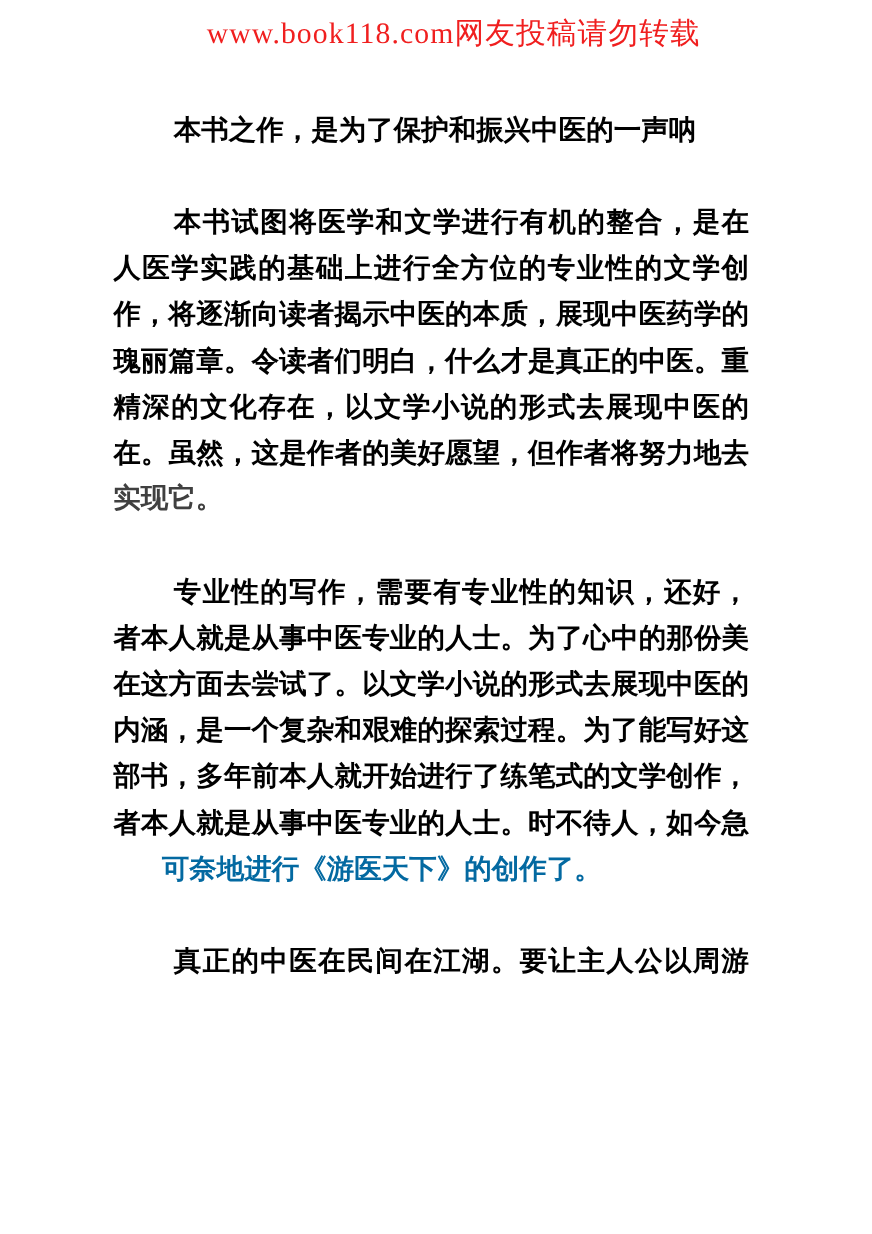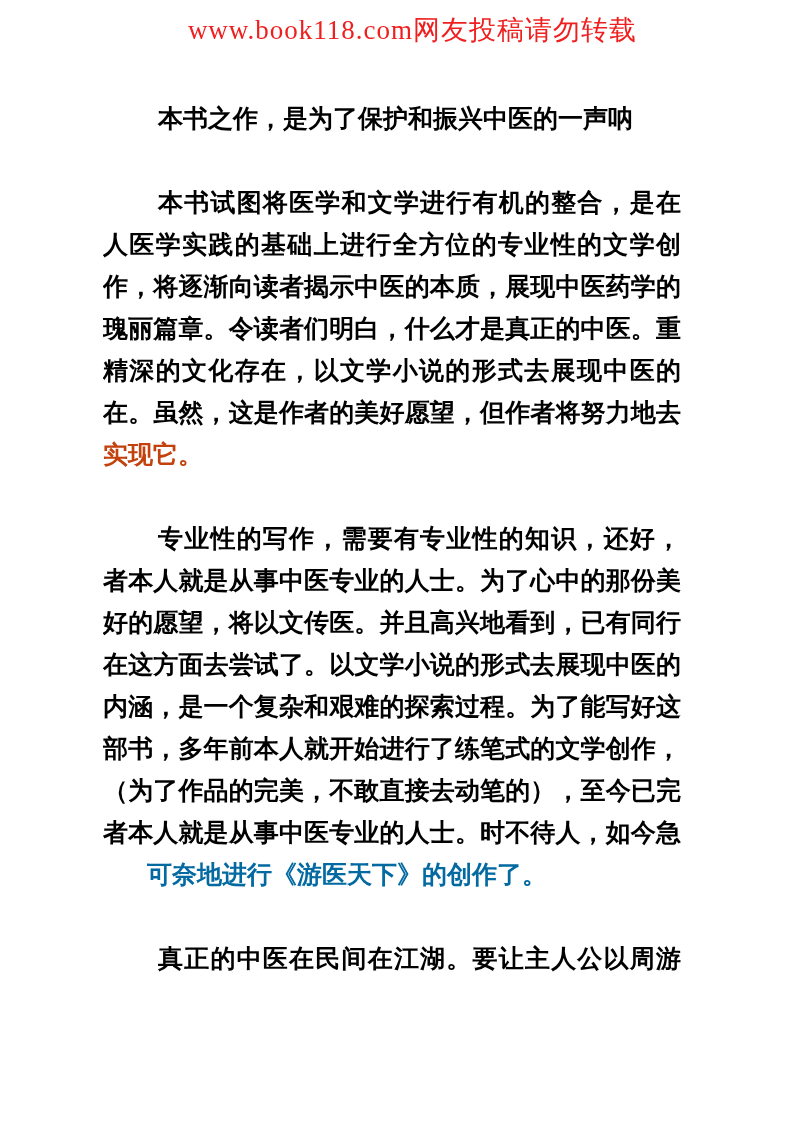--- a/index.html
+++ b/index.html
@@ -67,30 +67,28 @@
       <div class="paragraph">
         <div class="line indent natural" style="color: rgb(0, 0, 0);">本书之作，是为了保护和振兴中医的一声呐喊。</div>
       </div>
       <div class="paragraph">
         <div class="line indent" style="color: rgb(0, 0, 0);">本书试图将医学和文学进行有机的整合，是在前</div>
         <div class="line" style="color: rgb(0, 0, 0);">人医学实践的基础上进行全方位的专业性的文学创</div>
         <div class="line" style="color: rgb(0, 0, 0);">作，将逐渐向读者揭示中医的本质，展现中医药学的</div>
         <div class="line" style="color: rgb(0, 0, 0);">瑰丽篇章。令读者们明白，什么才是真正的中医。重</div>
         <div class="line" style="color: rgb(0, 0, 0);">精深的文化存在，以文学小说的形式去展现中医的</div>
         <div class="line" style="color: rgb(0, 0, 0);">在。虽然，这是作者的美好愿望，但作者将努力地去</div>
-        <div class="line natural" style="color: #c2410c;">实现它。</div>
+        <div class="line natural" style="color: #404040; font-family: Liberation Serif, serif;">实现它。</div>
       </div>
       <div class="paragraph">
         <div class="line indent" style="color: rgb(0, 0, 0);">专业性的写作，需要有专业性的知识，还好，作</div>
         <div class="line" style="color: rgb(0, 0, 0);">者本人就是从事中医专业的人士。为了心中的那份美</div>
-        <div class="line" style="color: rgb(0, 0, 0);">好的愿望，将以文传医。并且高兴地看到，已有同行</div>
         <div class="line" style="color: rgb(0, 0, 0);">在这方面去尝试了。以文学小说的形式去展现中医的</div>
         <div class="line" style="color: rgb(0, 0, 0);">内涵，是一个复杂和艰难的探索过程。为了能写好这</div>
         <div class="line" style="color: rgb(0, 0, 0);">部书，多年前本人就开始进行了练笔式的文学创作，</div>
-        <div class="line" style="color: rgb(0, 0, 0);">（为了作品的完美，不敢直接去动笔的），至今已完</div>
         <div class="line" style="color: rgb(0, 0, 0);">者本人就是从事中医专业的人士。时不待人，如今急不</div>
         <div class="line natural" style="color: #0369a1; margin-left: 44px;">可奈地进行《游医天下》的创作了。</div>
       </div>
       <div class="paragraph">
         <div class="line indent" style="color: rgb(0, 0, 0);">真正的中医在民间在江湖。要让主人公以周游天</div>
       </div>
     </div>
 </div>
 
 </body></html>

